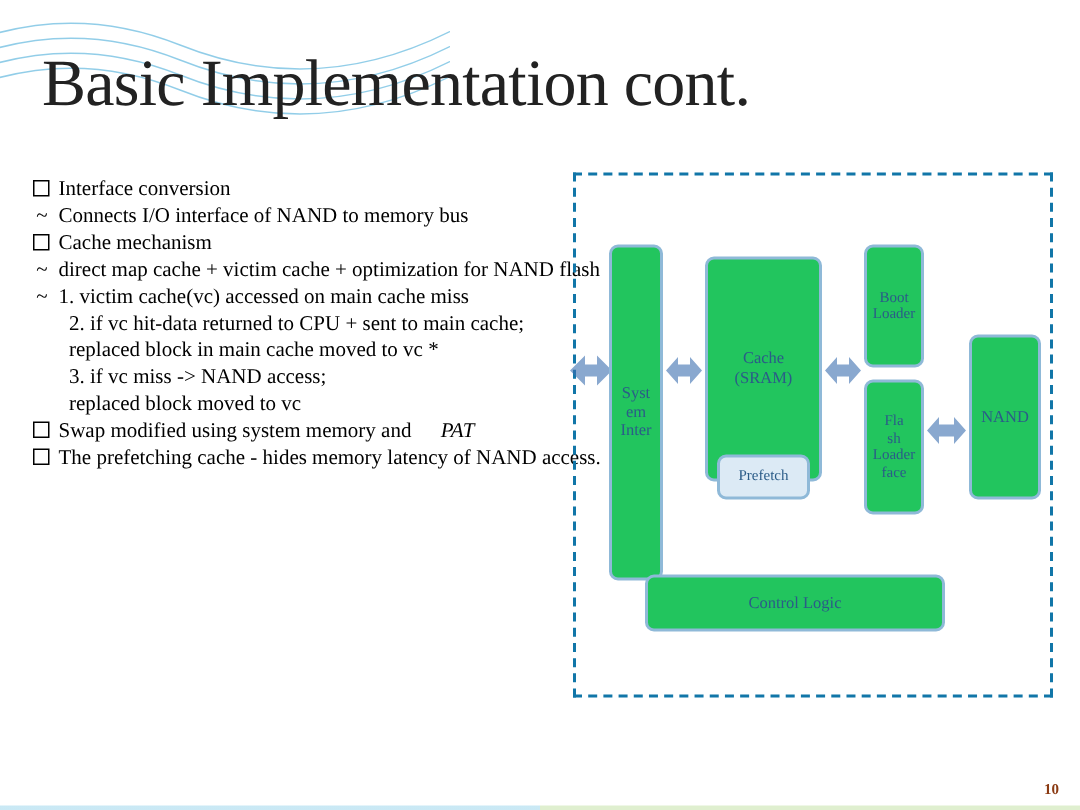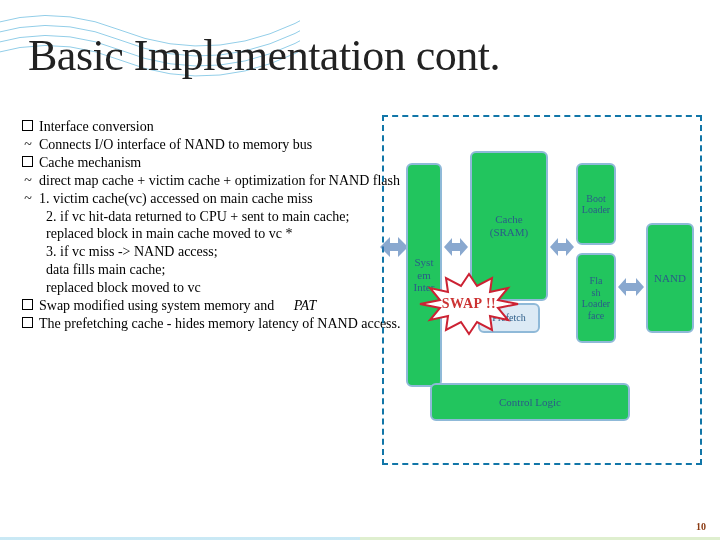--- a/index.html
+++ b/index.html
@@ -72,57 +72,50 @@
         <span class="bullet-tilde">~</span>
         <span>direct map cache + victim cache + optimization for NAND flash</span>
       </div>
     <div class="bullet-row">
         <span class="bullet-tilde">~</span>
         <span>1. victim cache(vc) accessed on main cache miss</span>
       </div>
     <div class="sub-indent">2. if vc hit-data returned to CPU + sent to main cache;</div>
     <div class="sub-indent">replaced block in main cache moved to vc *</div>
     <div class="sub-indent">3. if vc miss -&gt; NAND access;</div>
-    <div class="sub-indent">data fills main cache;</div>
     <div class="sub-indent">replaced block moved to vc</div>
     <div class="bullet-row">
         <span class="bullet-box"></span>
         <span><span>Swap modified using system memory and </span><span class="italic">PAT</span></span>
       </div>
     <div class="bullet-row">
         <span class="bullet-box"></span>
         <span>The prefetching cache - hides memory latency of NAND access.</span>
       </div>
   </div>
 
-  <div class="burst-wrap">
-    <svg viewBox="0 0 110 64">
-      <polygon points="55,2 63,14 78,6 76,20 94,16 84,28 104,32 84,36 94,48 76,44 78,58 63,50 55,62 47,50 32,58 34,44 16,48 26,36 6,32 26,28 16,16 34,20 32,6 47,14" fill="#ffffff" stroke="#c23" stroke-width="2"></polygon>
-    </svg>
-    <div class="burst-text">SWAP !!</div>
-  </div>
 
   <div class="diagram-frame">
     <div class="diagram">
 
       <svg class="arrow-h" style="top:110px; left:-10px; width:28px; height:28px" viewBox="0 0 28 28">
           <polygon points="0,14 10,4 10,10 18,10 18,4 28,14 18,24 18,18 10,18 10,24"></polygon>
         </svg>
 
       <div class="block" style="left:16px; top:40px; width:36px; height:224px">
           <span class="label-txt">Syst
 em
 Inter</span>
         </div>
 
       <svg class="arrow-h" style="top:110px; left:54px; width:24px; height:28px" viewBox="0 0 24 28">
           <polygon points="0,14 8,5 8,10 16,10 16,5 24,14 16,23 16,18 8,18 8,23"></polygon>
         </svg>
 
-      <div class="block" style="left:80px; top:28px; width:78px; height:150px">
+      <div class="block" style="left:80px; top:48px; width:78px; height:150px">
         <span class="label-txt" style="position:absolute; top:60px; left:0; right:0">Cache
 (SRAM)</span>
       </div>
       <div class="block inner" style="left:88px; top:180px; width:62px; height:30px; font-size:10px">
           <span class="label-txt">Prefetch</span>
         </div>
 
       <svg class="arrow-h" style="top:110px; left:160px; width:24px; height:28px" viewBox="0 0 24 28">
           <polygon points="0,14 8,5 8,10 16,10 16,5 24,14 16,23 16,18 8,18 8,23"></polygon>
         </svg>

